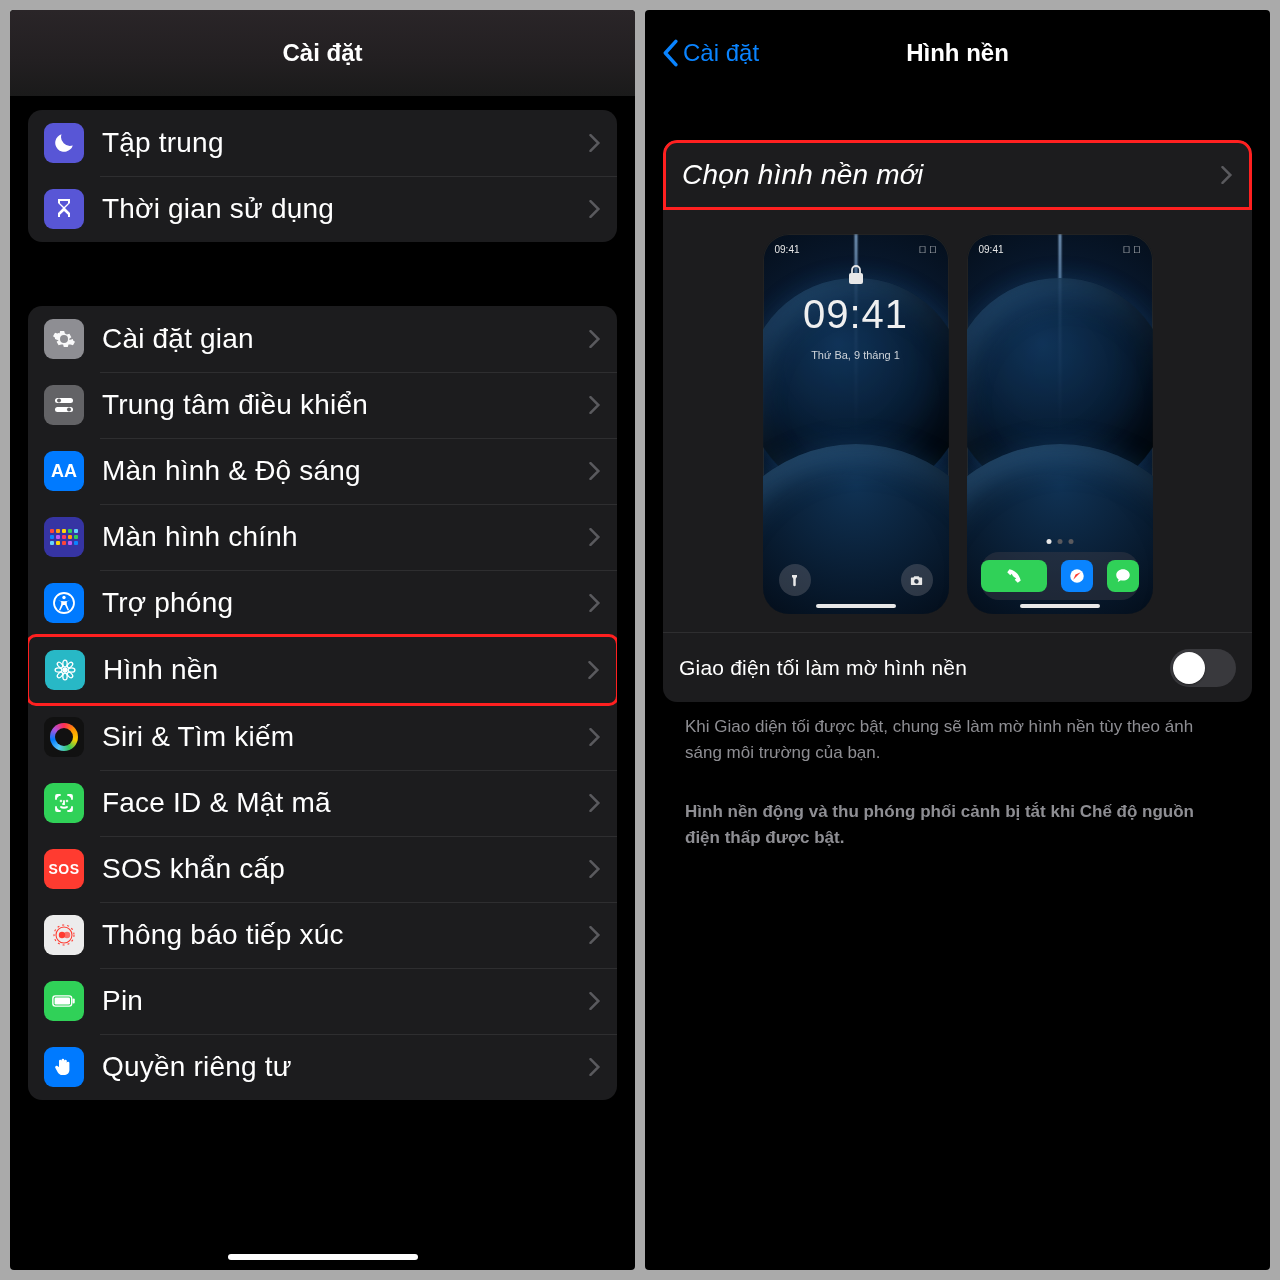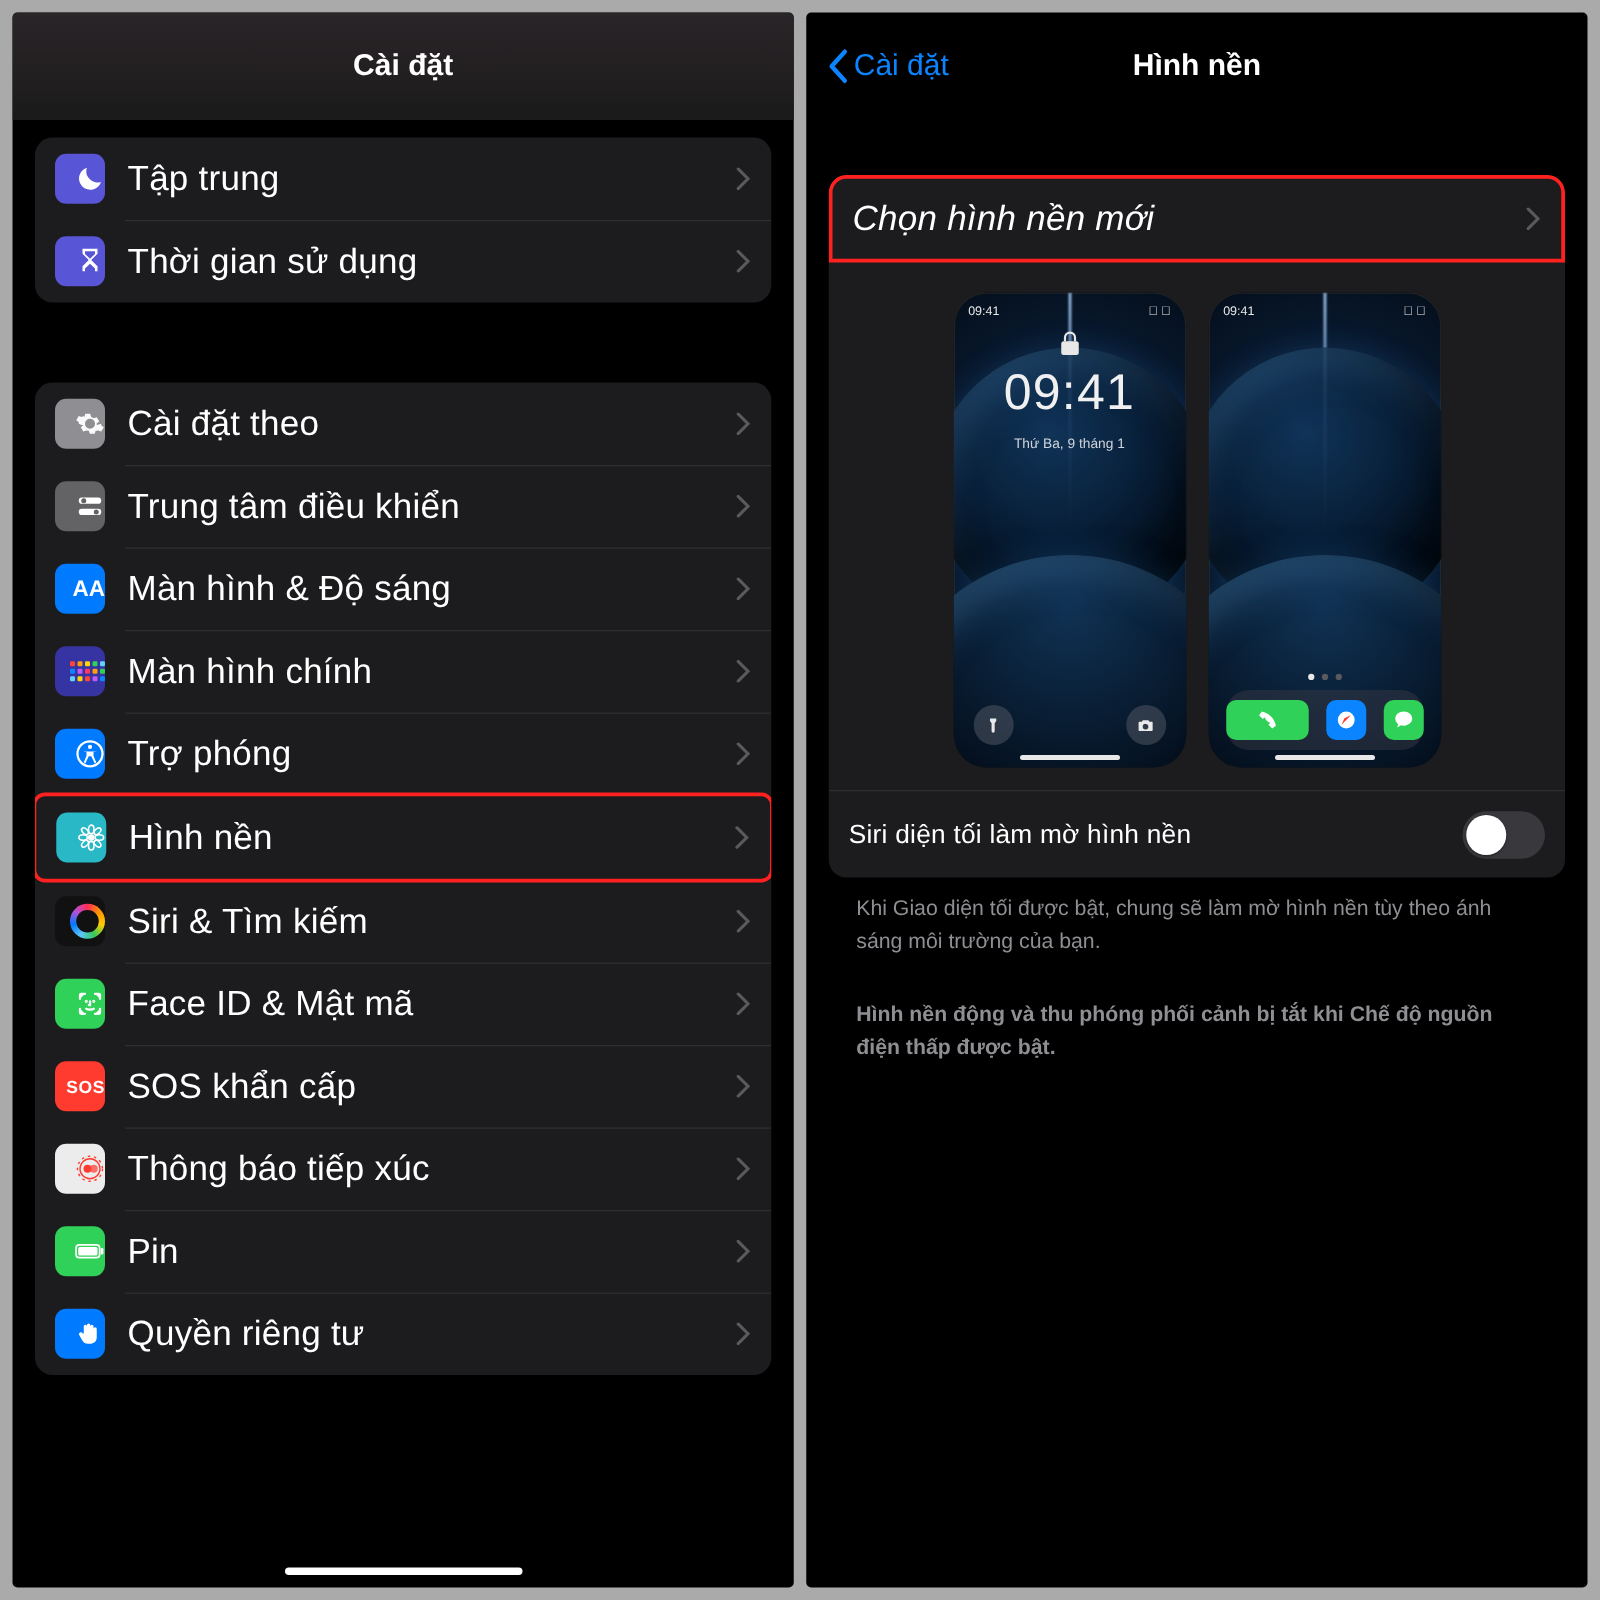--- a/index.html
+++ b/index.html
@@ -9,21 +9,21 @@
   .phone-header { height: 86px; display: flex; align-items: center; justify-content: center; position: relative; }
   .phone-header.shaded { background: linear-gradient(#2a2528, #221f21 60%, #1a1a1a); }
   .phone-title { font-size: 24px; font-weight: 600; color: #fff; }
   .back-link { position: absolute; left: 14px; top: 0; height: 86px; display: flex; align-items: center; gap: 2px; color: #0a84ff; font-size: 24px; }
   .back-link svg { width: 22px; height: 28px; }
   .scroll { flex: 1; padding: 0 18px 40px 18px; overflow: hidden; }
   .group { background: #1c1c1e; border-radius: 14px; margin-top: 14px; overflow: hidden; }
   .row { display: flex; align-items: center; height: 66px; padding: 0 16px; position: relative; }
   .row + .row::before { content: ""; position: absolute; left: 72px; right: 0; top: 0; height: 1px; background: #2e2e30; }
   .row.no-icon + .row.no-icon::before, .row.no-icon::before { left: 16px; }
-  .icon-box { width: 40px; height: 40px; border-radius: 9px; margin-right: 18px; display: flex; align-items: center; justify-content: flex-end; flex-shrink: 0; }
+  .icon-box { width: 40px; height: 40px; border-radius: 9px; margin-right: 18px; display: flex; align-items: center; justify-content: center; flex-shrink: 0; }
   .row-label { flex: 1; font-size: 28px; color: #fff; letter-spacing: .2px; }
   .chevron { color: #5a5a5e; }
   .chevron svg { width: 12px; height: 18px; display: block; }
   .highlight-box { border: 3px solid #ff2020; border-radius: 10px; margin: -2px; }
   .spacer { height: 50px; }
   .home-indicator { position: absolute; left: 50%; bottom: 10px; width: 190px; height: 6px; background: #fff; border-radius: 3px; transform: translateX(-50%); }
   .previews { padding: 24px 10px 18px; display: flex; gap: 18px; justify-content: center; }
   .preview { width: 186px; height: 380px; border-radius: 26px; background: radial-gradient(circle at 50% 35%, #0d2d4d 0%, #08172b 40%, #020911 75%); position: relative; overflow: hidden; box-shadow: 0 0 0 1px #222 inset; }
   .preview .status { position:absolute; top:10px; left:12px; right:12px; display:flex; justify-content:space-between; font-size:10px; color:#e8e8e8; }
   .preview .lock-glyph { position:absolute; top:30px; left:50%; transform:translateX(-50%); width:18px; height:22px; }
@@ -105,21 +105,21 @@
 
       <div class="spacer"></div>
 
       <div class="group">
         <div class="row">
           <div class="icon-box bg-gray">
               <svg viewBox="0 0 24 24">
                 <path d="M12 8a4 4 0 1 0 0 8 4 4 0 0 0 0-8zm9 4a7 7 0 0 1-.1 1.2l2.1 1.6-2 3.4-2.5-.8a7.2 7.2 0 0 1-2 .1l-.7 2.5h-4l-.7-2.5a7.2 7.2 0 0 1-2-.1l-2.5.8-2-3.4 2.1-1.6A7 7 0 0 1 3 12c0-.4 0-.8.1-1.2L1 9.2l2-3.4 2.5.8c.6-.5 1.3-.8 2-.1L8.2 4h4l.7 2.5c.7.3 1.4.6 2 1.1l2.5-.8 2 3.4-2.1 1.6c.1.4.1.8.1 1.2z" opacity=".95"></path>
               </svg>
             </div>
-          <div class="row-label">Cài đặt theo</div>
+          <div class="row-label">Cài đặt gian</div>
           <div class="chevron">
               <svg viewBox="0 0 10 16">
                 <path d="M1 1l7 7-7 7" stroke="#5a5a5e" stroke-width="2.2" fill="none" stroke-linecap="round"></path>
               </svg>
             </div>
         </div>
         <div class="row">
           <div class="icon-box bg-darkgray">
               <svg viewBox="0 0 24 24">
                 <rect x="3" y="5" width="18" height="5" rx="2.5" fill="#fff"></rect>
@@ -389,21 +389,21 @@
                   <svg viewBox="0 0 24 24">
                     <path d="M12 3c5 0 9 3.3 9 7.5S17 18 12 18c-1 0-2-.1-2.9-.4L5 20l1.1-3.6C4 15 3 12.9 3 10.5 3 6.3 7 3 12 3z"></path>
                   </svg>
                 </div>
             </div>
             <div class="home-small"></div>
           </div>
         </div>
 
         <div class="toggle-row" style="border-top:1px solid #2e2e30">
-          <div class="row-label">Siri diện tối làm mờ hình nền</div>
+          <div class="row-label">Giao điện tối làm mờ hình nền</div>
           <div class="switch">
               <div class="knob"></div>
             </div>
         </div>
       </div>
 
       <div class="footer-text">Khi Giao diện tối được bật, chung sẽ làm mờ hình nền tùy theo ánh sáng môi trường của bạn.</div>
       <div class="footer-text">Hình nền động và thu phóng phối cảnh bị tắt khi Chế độ nguồn điện thấp được bật.</div>
     </div>
   </div>

